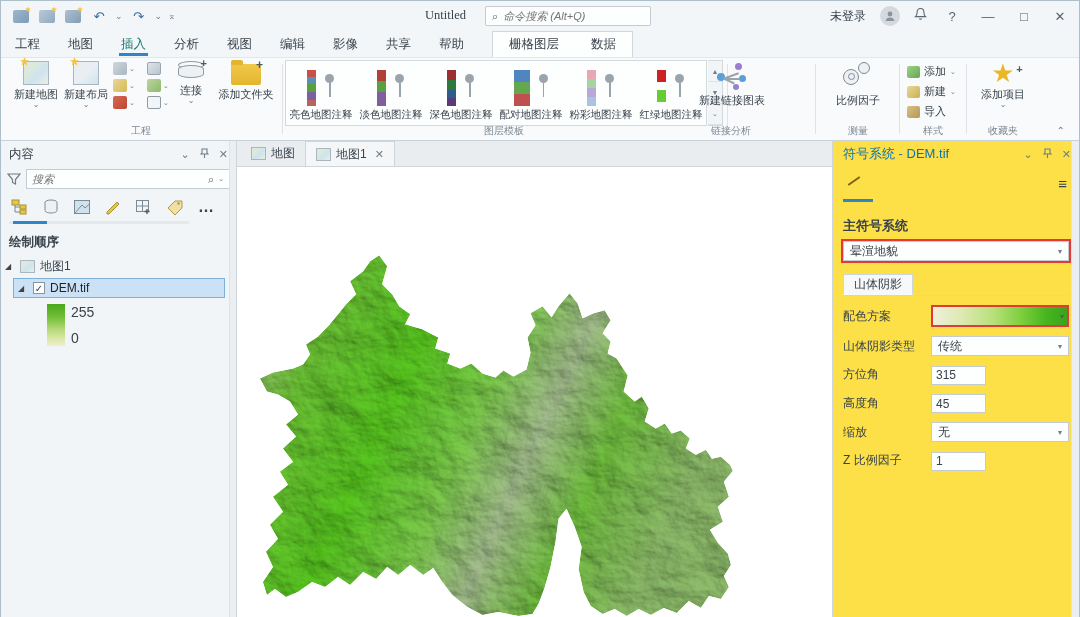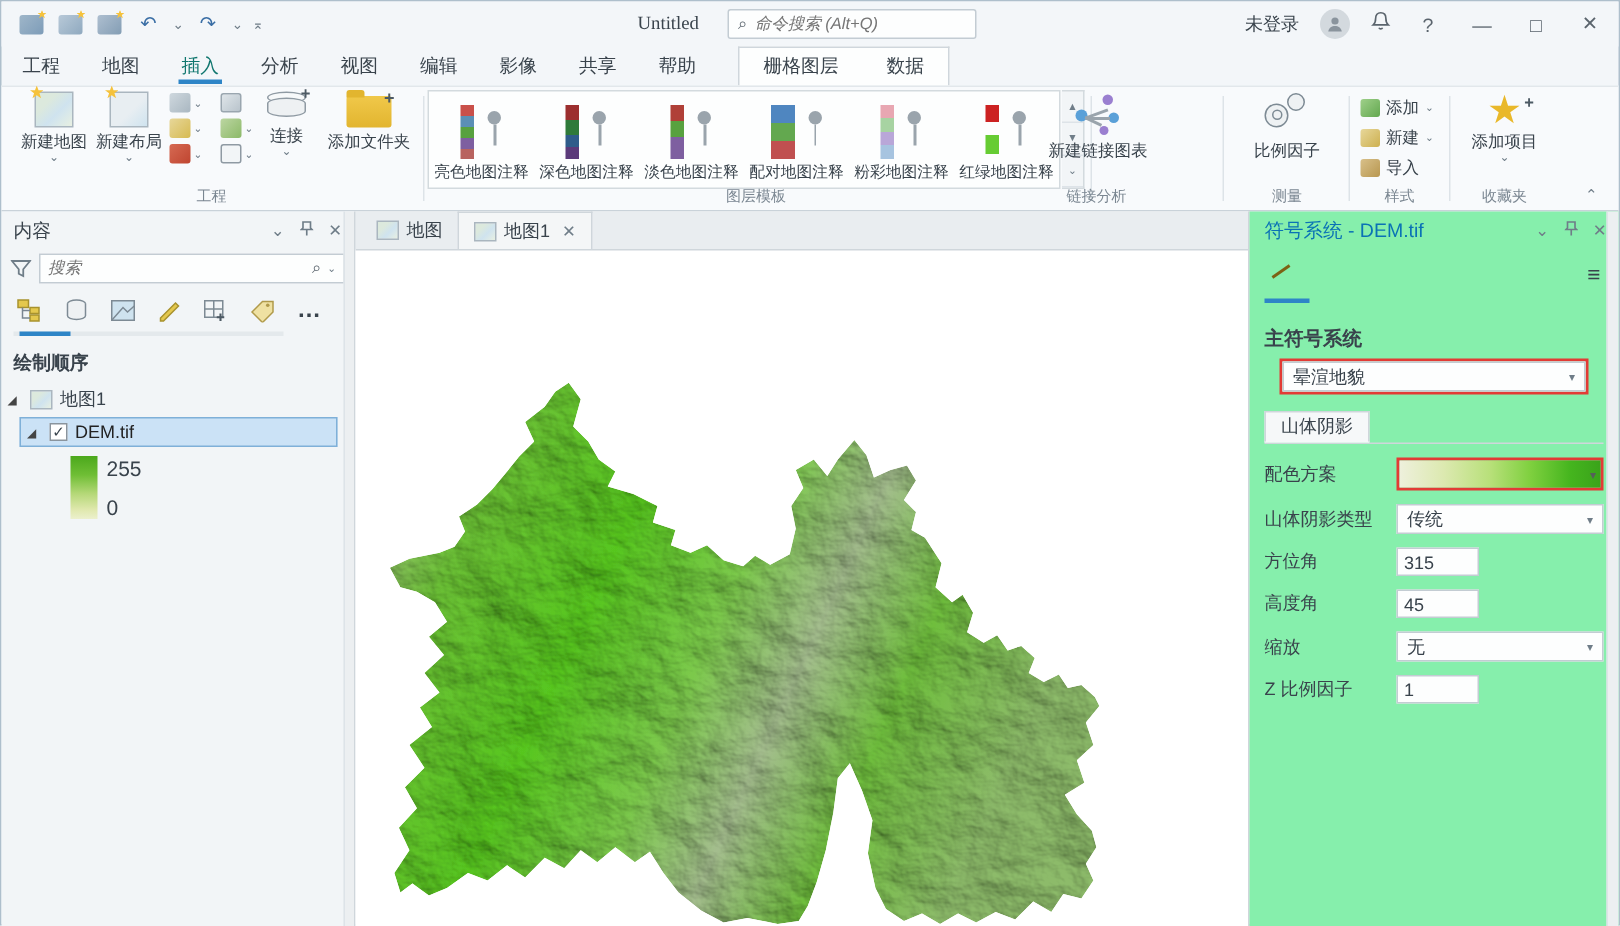--- a/index.html
+++ b/index.html
@@ -113,31 +113,31 @@
   
   .center { width:596px; display:flex; flex-direction:column; background:#e9edf0; border-right:1px solid #cfd6db; }
   .viewtabs { height:25px; display:flex; align-items:stretch; padding-left:4px; background:#e9edf0; }
   .vtab { display:flex; align-items:center; gap:5px; padding:0 10px; font-size:12px; color:#39434c; }
   .vtab.active { background:#f4f6f7; border:1px solid #cfd6db; border-bottom:none; }
   .vtab .vclose { color:#6f7d88; font-size:11px; margin-left:3px; }
   .mapview { flex:1; background:#ffffff; border-top:1px solid #cfd6db; position:relative; overflow:hidden; }
   .mapview svg { position:absolute; left:0; top:0; }
 
   
-  .sympanel { flex:1; background:#86efac; position:relative; padding:0 0 0 0; }
+  .sympanel { flex:1; background:#fde047; position:relative; padding:0 0 0 0; }
   .symhead { height:26px; display:flex; align-items:center; padding:0 8px 0 10px; }
   .symhead .stitle { flex:1; font-size:13px; color:#0a72b5; }
   .symtools { height:40px; display:flex; align-items:flex-start; padding:4px 10px 0 10px; position:relative; }
   .symico { width:26px; height:24px; position:relative; }
   .pencil-badge { width:22px; height:20px; background:linear-gradient(135deg,#f2d36b,#e4b83a); border-radius:3px; position:relative; }
   .pencil-badge::after { content:""; position:absolute; left:4px; top:9px; width:14px; height:2px; background:#7c6214; transform:rotate(-35deg); }
   .symico-underline { position:absolute; left:10px; top:32px; width:30px; height:3px; background:#2e85c7; }
   .hamburger { position:absolute; right:12px; top:8px; font-size:15px; color:#39434c; }
   .symsect { font-size:13px; font-weight:bold; color:#39434c; margin:10px 10px 4px 10px; }
-  .redbox { border:2px solid #e23b35; margin:0 20px; }
+  .redbox { border:2px solid #e23b35; margin:0 8px; }
   .dropdown { height:20px; background:#fdfefe; border:1px solid #c3ccd3; display:flex; align-items:center; padding:0 6px; font-size:12px; color:#39434c; }
   .dropdown .dval { flex:1; }
   .dropdown .dchev { font-size:8px; color:#6f7d88; }
   .symtab-row { margin:12px 10px 0 10px; height:21px; position:relative; border-bottom:1px solid #cfd6db; }
   .symtab { position:absolute; left:0; bottom:0; height:21px; padding:0 10px; background:#f6f8f9; border:1px solid #cfd6db; border-bottom:1px solid #f6f8f9; font-size:12px; color:#39434c; display:flex; align-items:center; }
   .fieldrow { display:flex; align-items:center; margin:9px 10px 0 10px; }
   .fieldrow .flabel { width:88px; font-size:12px; color:#39434c; flex-shrink:0; }
   .fieldrow .fctl { flex:1; }
   .numinput { width:55px; height:19px; border:1px solid #c3ccd3; background:#fdfefe; font-size:12px; color:#39434c; padding:0 4px; outline:none; }
   .schemeramp { height:18px; background:linear-gradient(90deg,#eef0dc 0%,#dce9b0 22%,#b8e07a 45%,#7fd03f 65%,#45b51e 85%,#3aa31a 100%); display:flex; align-items:center; justify-content:flex-end; padding-right:3px; }
@@ -270,31 +270,31 @@
     <div class="gallery">
       <div class="gal-item">
         <div class="gal-gfx">
             <span class="gal-bar bar1"></span>
             <span class="pin"></span>
           </div>
         <div class="gal-label">亮色地图注释</div>
       </div>
       <div class="gal-item">
         <div class="gal-gfx">
+            <span class="gal-bar bar3"></span>
+            <span class="pin"></span>
+          </div>
+        <div class="gal-label">淡色地图注释</div>
+      </div>
+      <div class="gal-item">
+        <div class="gal-gfx">
             <span class="gal-bar bar2"></span>
             <span class="pin"></span>
           </div>
         <div class="gal-label">深色地图注释</div>
-      </div>
-      <div class="gal-item">
-        <div class="gal-gfx">
-            <span class="gal-bar bar3"></span>
-            <span class="pin"></span>
-          </div>
-        <div class="gal-label">淡色地图注释</div>
       </div>
       <div class="gal-item">
         <div class="gal-gfx">
             <span class="gal-bar bar4"></span>
             <span class="pin"></span>
           </div>
         <div class="gal-label">配对地图注释</div>
       </div>
       <div class="gal-item">
         <div class="gal-gfx">

